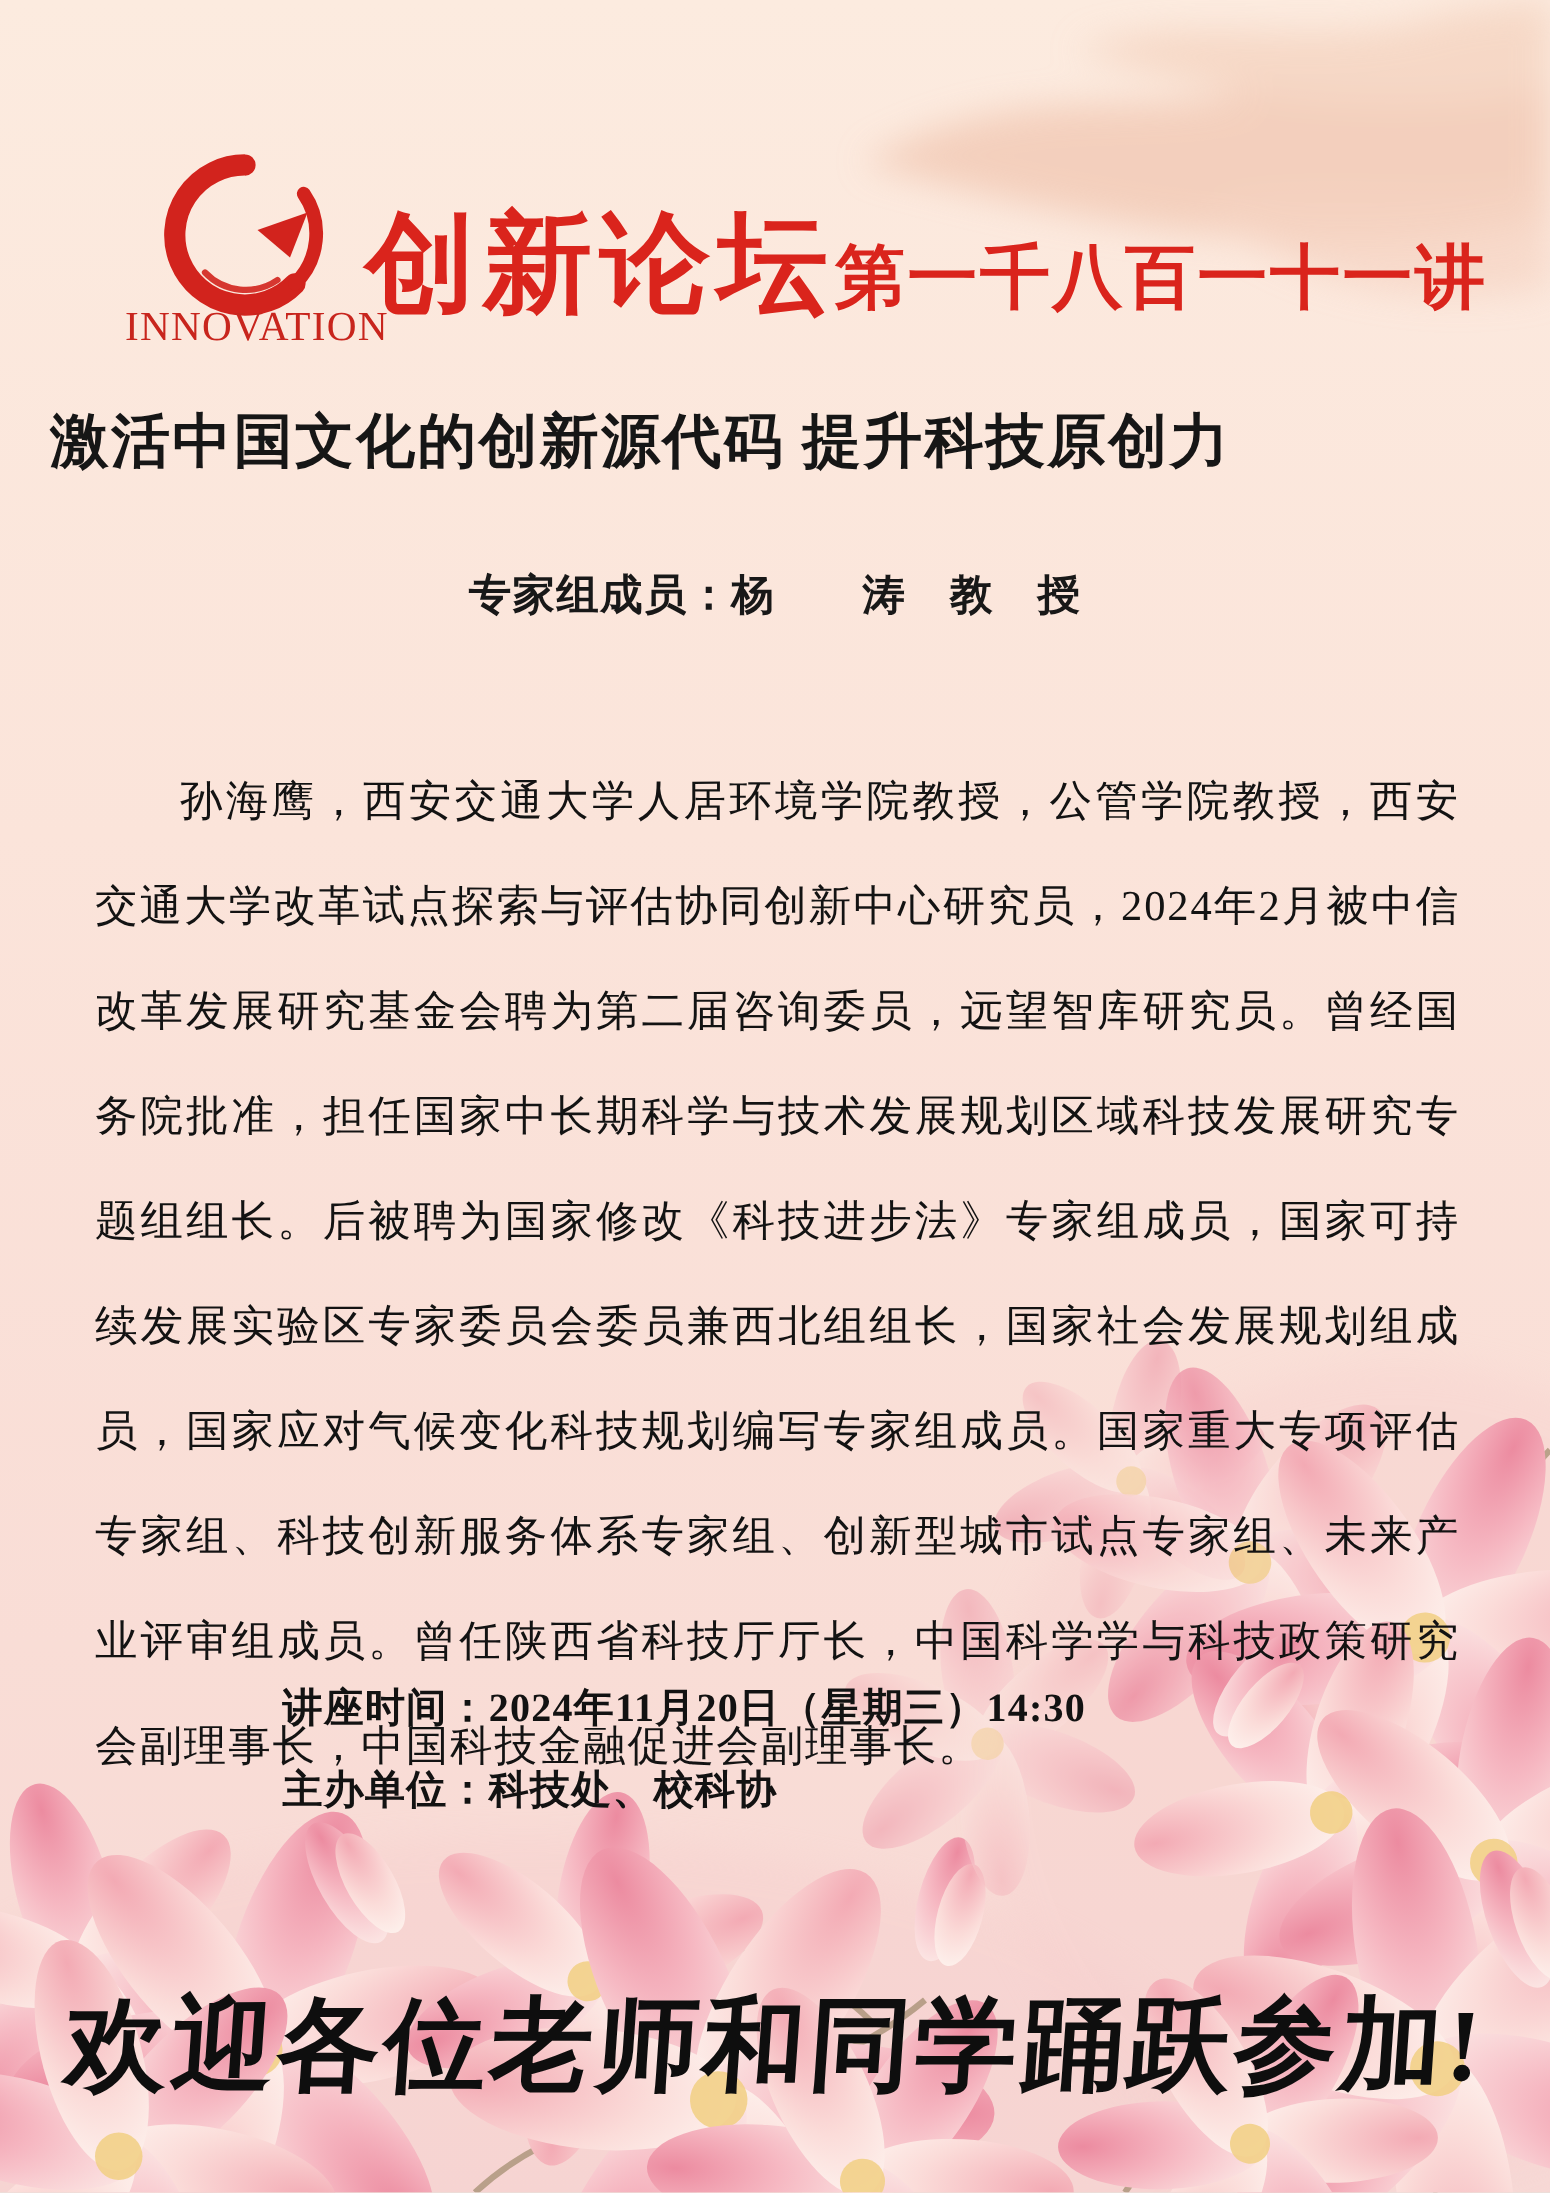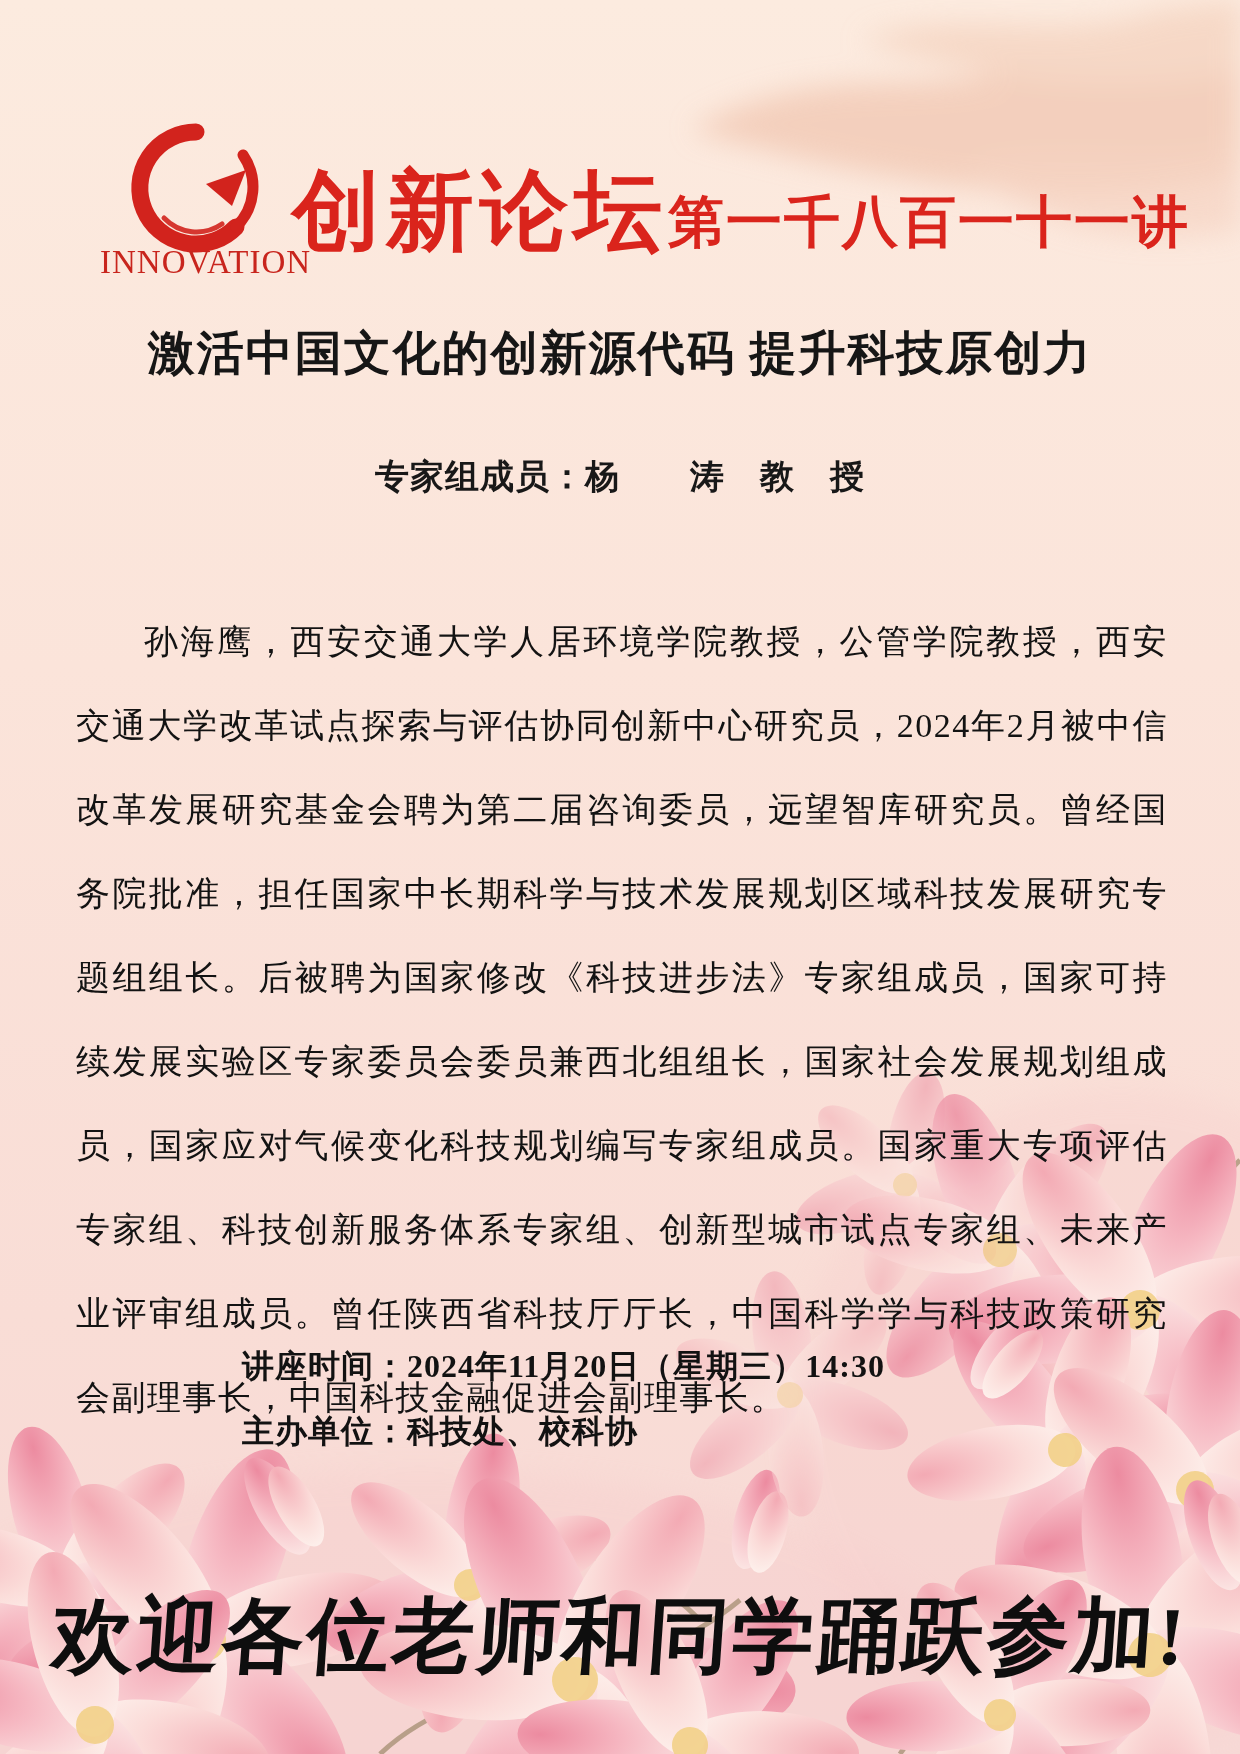--- a/index.html
+++ b/index.html
@@ -33,41 +33,41 @@
   }
   .lecture-no{
     font-family:"Liberation Sans",sans-serif;
     font-weight:bold;font-size:56px;letter-spacing:2px;
     color:#da241c;
   }
 
   
   .main-title{
     position:absolute;left:40px;right:40px;top:322px;
-    text-align:center;font-size:47px;font-weight:bold;
+    text-align:left;font-size:47px;font-weight:bold;
     letter-spacing:2px;color:#161616;
   }
 
   
   .speakers{
     position:absolute;left:0;right:0;top:450px;
     text-align:center;font-size:34px;font-weight:bold;
     line-height:53px;letter-spacing:1px;color:#181818;
   }
 
   
   .bio{
     position:absolute;left:76px;right:72px;top:600px;
     font-size:34px;line-height:84px;letter-spacing:1.5px;
     text-align:justify;text-indent:2em;color:#131313;
   }
 
   
   .details{
-    position:absolute;left:242px;top:1334px;
+    position:absolute;left:226px;top:1334px;
     font-size:32px;font-weight:bold;line-height:65px;
     letter-spacing:1px;color:#121212;white-space:nowrap;
   }
 
   
   .welcome{
     position:absolute;left:0;right:0;top:1582px;
     text-align:center;font-size:82px;font-weight:bold;
     letter-spacing:3px;color:#0e0e0e;
     transform:skewX(-4deg);

